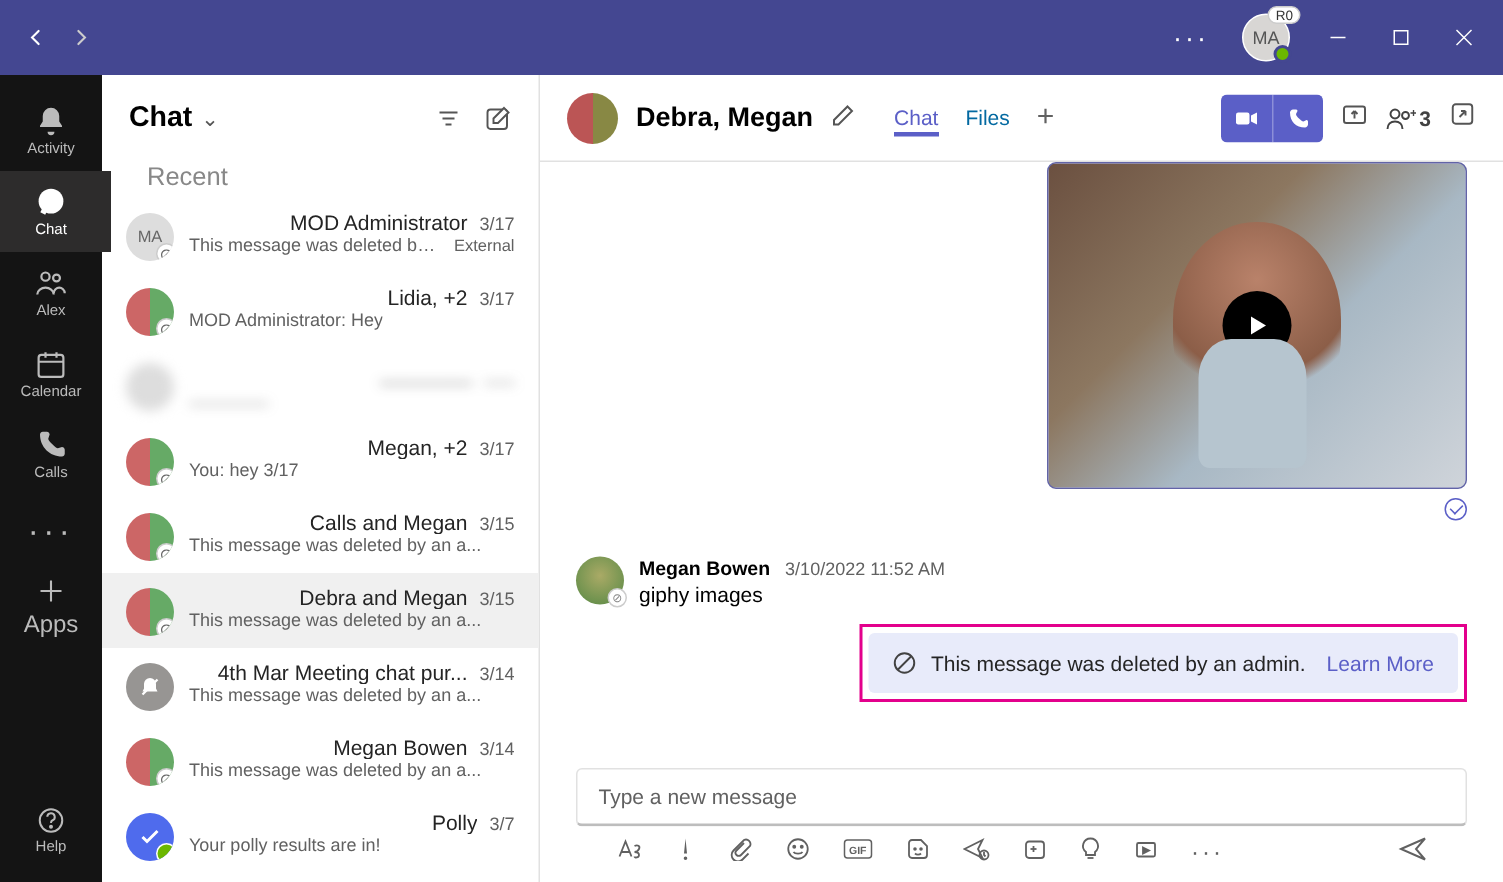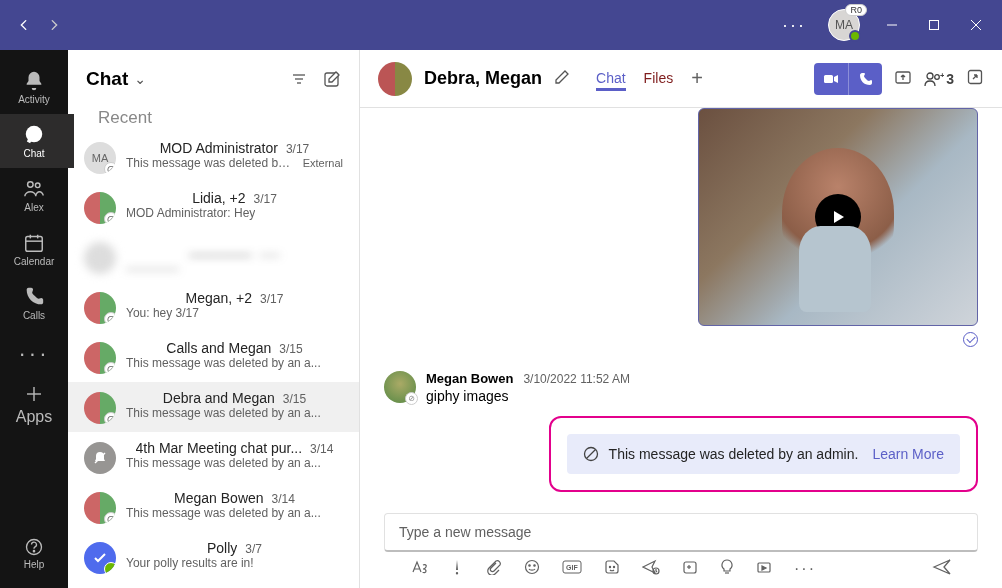--- a/index.html
+++ b/index.html
@@ -44,35 +44,35 @@
   .chat-scroll { flex:1; overflow:hidden; }
   .chat-item { display:flex; padding:8px 16px; gap:10px; position:relative; }
   .chat-item.active { background:#f0f0f0; }
   .chat-item.blurred { filter: blur(4px); }
   .chat-avatar { width:32px; height:32px; border-radius:50%; background:#ddd; display:flex;align-items:center;justify-content:center;font-size:11px;color:#666; position:relative; flex-shrink:0; margin-top:2px; overflow:hidden; }
   .chat-avatar .mini { position:absolute; bottom:-2px; right:-2px; width:14px;height:14px;border-radius:50%; background:#fff;border:1px solid #ccc; display:flex;align-items:center;justify-content:center; }
   .chat-avatar.group { background: linear-gradient(90deg,#c66 50%,#6a6 50%); }
   .chat-avatar.bell-off { background:#979593; color:#fff; }
   .chat-avatar.polly { background:#4f6bed; }
   .chat-body { flex:1; min-width:0; }
-  .chat-line1 { display:flex; justify-content:center; align-items:baseline; }
+  .chat-line1 { display:flex; justify-content:flex-end; align-items:baseline; }
   .chat-name { font-size:14px; color:#242424; white-space:nowrap;overflow:hidden;text-overflow:ellipsis; }
   .chat-time { font-size:12px; color:#616161; flex-shrink:0; margin-left:8px; }
   .chat-line2 { display:flex; justify-content:space-between; align-items:baseline; }
   .chat-preview { font-size:12px; color:#616161; white-space:nowrap;overflow:hidden;text-overflow:ellipsis; }
   .chat-tag { font-size:11px; color:#616161; flex-shrink:0; margin-left:8px; }
   
   
   .convo { flex:1; display:flex; flex-direction:column; min-width:0; }
   .convo-header { height:58px; border-bottom:1px solid #e1e1e1; display:flex; align-items:center; padding:0 18px; gap:12px; }
   .convo-avatar { width:34px;height:34px;border-radius:50%; background: linear-gradient(90deg,#b55 50%,#884 50%); }
   .convo-title { font-size:18px; font-weight:700; }
   .pencil { color:#555; font-size:14px; }
   .tabs { display:flex; gap:18px; margin-left:14px; align-items:center; }
-  .tab { font-size:14px; color:#7f1d1d; padding-bottom:2px; }
+  .tab { font-size:14px; color:#0369a1; padding-bottom:2px; }
   .tab.active { color:#5b5fc7; border-bottom:3px solid #5b5fc7; padding-top:3px; }
   .tab-add { font-size:20px; color:#616161; font-weight:300; }
   .convo-actions { margin-left:auto; display:flex; align-items:center; gap:12px; }
   .call-group { display:flex; border-radius:4px; overflow:hidden; }
   .call-btn { width:34px;height:32px; background:#5b5fc7; color:#fff; border:none; display:flex;align-items:center;justify-content:center; }
   .call-btn + .call-btn { border-left:1px solid rgba(255,255,255,0.3); }
   .hact { font-size:16px; color:#555; }
   .people-count { display:flex;align-items:center;gap:2px; font-size:14px; color:#424242; font-weight:600; }
   
   .convo-body { flex:1; padding: 0 24px 8px 24px; overflow:hidden; display:flex;flex-direction:column; }
@@ -86,21 +86,21 @@
   
   .msg { display:flex; gap:10px; margin-top:24px; }
   .msg-avatar { width:32px;height:32px;border-radius:50%; background:#c94; position:relative; flex-shrink:0; background: radial-gradient(circle at 50% 40%, #aa6 0%, #584 100%); }
   .msg-avatar .mini2 { position:absolute;bottom:-2px;right:-2px;width:13px;height:13px;border-radius:50%;background:#fff;border:1px solid #ccc;display:flex;align-items:center;justify-content:center;font-size:8px;color:#888; }
   .msg-main { display:flex;flex-direction:column; }
   .msg-meta { display:flex; gap:10px; align-items:baseline; }
   .msg-sender { font-size:13px; font-weight:600; }
   .msg-time { font-size:12px; color:#616161; }
   .msg-text { font-size:14px; margin-top:2px; }
   
-  .deleted-box { margin-top:12px; margin-left:auto; border:2px solid #e3008c; border-radius:12px; padding:16px; width: fit-content; }
+  .deleted-box { margin-top:12px; margin-left:auto; border:2px solid #e3008c; border-radius:0; padding:4px; width: fit-content; }
   .deleted-inner { background:#e8ebfa; padding:12px 16px; border-radius:4px; display:flex; align-items:center; gap:10px; font-size:14px; color:#242424; }
   .ban-icon { width:16px;height:16px; }
   .learn-more { color:#5b5fc7; margin-left:4px; }
   
   
   .compose-wrap { padding: 10px 24px 6px; }
   .compose { border:1px solid #e1e1e1; border-bottom:2px solid #bdbdbd; border-radius:4px; padding:10px 14px; font-size:14px; color:#616161; }
   .compose-toolbar { display:flex; align-items:center; gap:22px; padding:6px 26px 2px; color:#616161; }
   .compose-toolbar .spacer { flex:1; }
   .send { color:#616161; }

